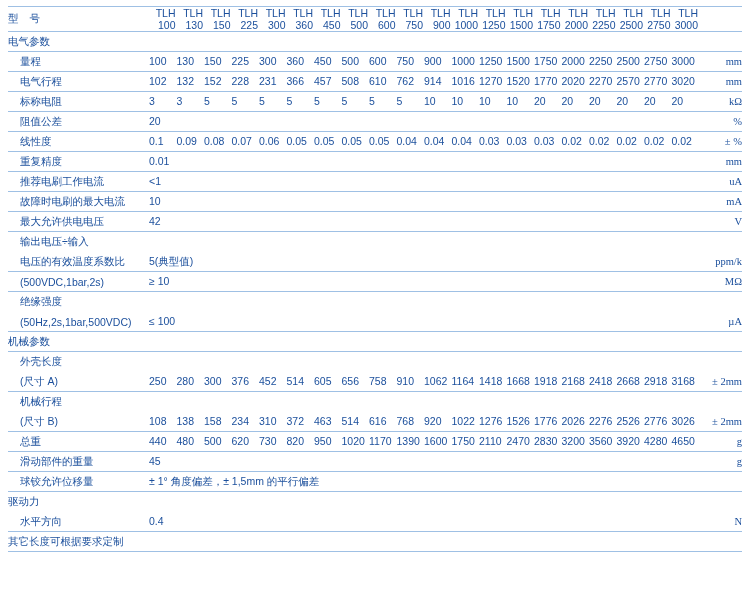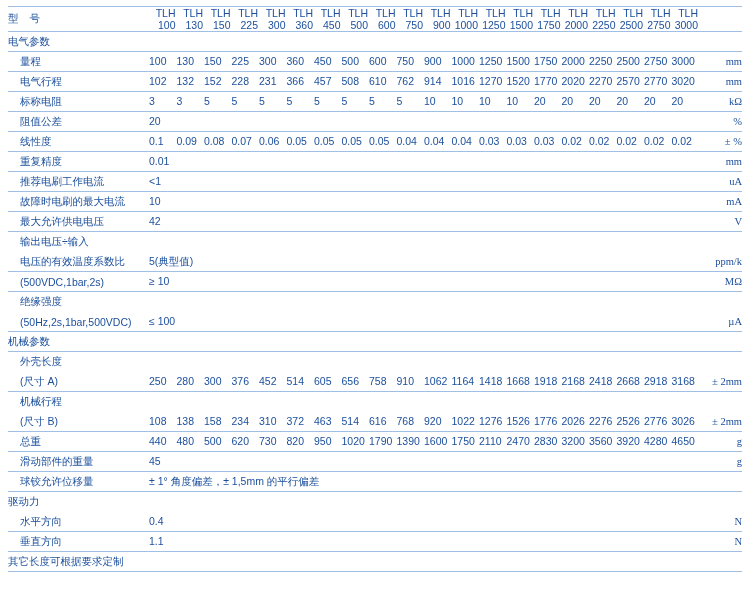--- a/index.html
+++ b/index.html
@@ -470,21 +470,21 @@
         <td class="vals">
           <div class="valrow">
             <span>440</span>
             <span>480</span>
             <span>500</span>
             <span>620</span>
             <span>730</span>
             <span>820</span>
             <span>950</span>
             <span>1020</span>
-            <span>1790</span>
+            <span>1170</span>
             <span>1390</span>
             <span>1600</span>
             <span>1750</span>
             <span>2110</span>
             <span>2470</span>
             <span>2830</span>
             <span>3200</span>
             <span>3560</span>
             <span>3920</span>
             <span>4280</span>
@@ -523,29 +523,20 @@
       <tr>
         <td class="label indent">水平方向</td>
         <td class="vals">
           <div class="valrow single">
             <span>0.4</span>
           </div>
         </td>
         <td class="unit">N</td>
       </tr>
 
-      <tr>
-        <td class="label indent">垂直方向</td>
-        <td class="vals">
-          <div class="valrow single">
-            <span>1.1</span>
-          </div>
-        </td>
-        <td class="unit">N</td>
-      </tr>
 
       <tr>
         <td class="label" colspan="3">其它长度可根据要求定制</td>
       </tr>
 
     </tbody>
   </table>
 </div>
 
 </body></html>

